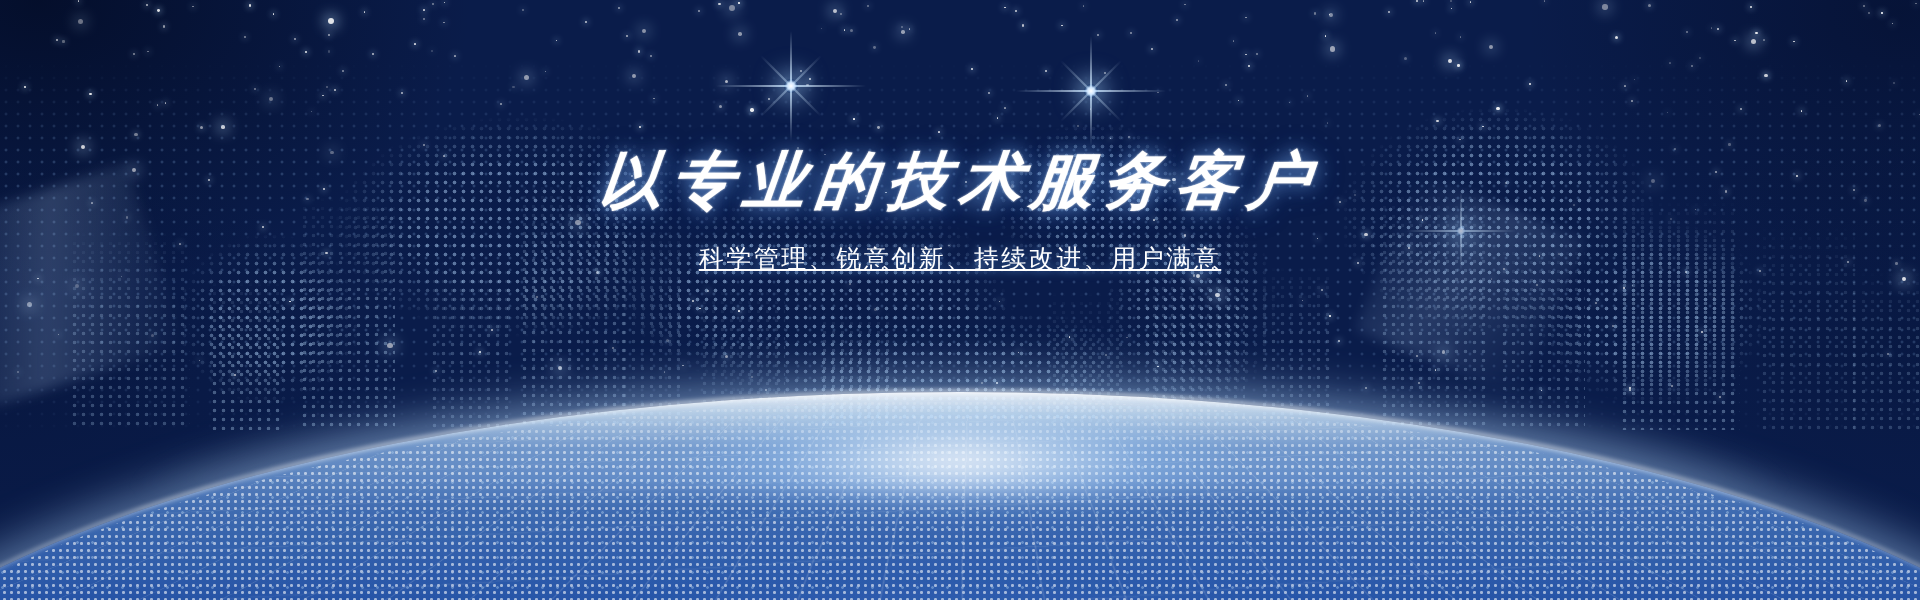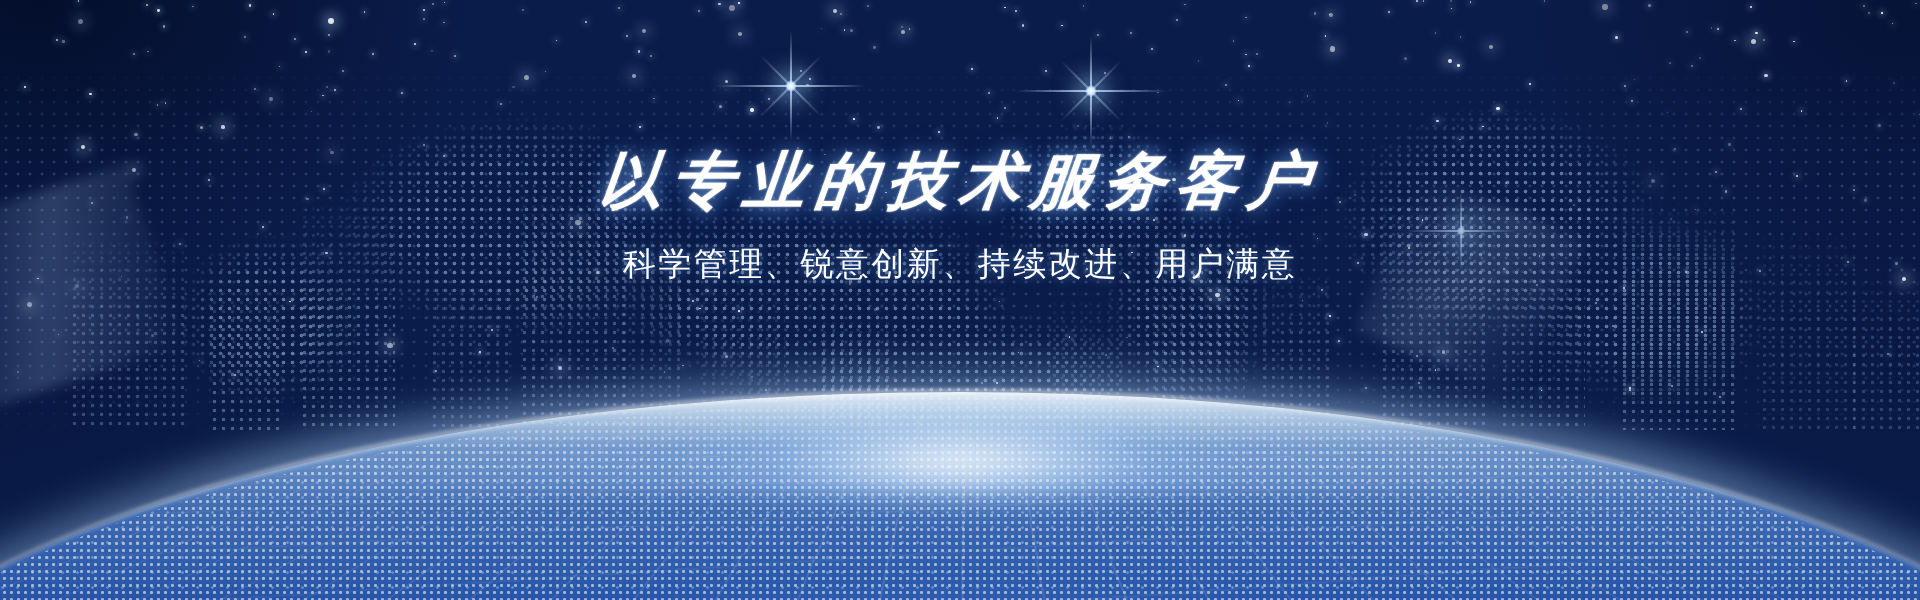--- a/index.html
+++ b/index.html
@@ -217,26 +217,27 @@
     white-space:nowrap;
     text-shadow:
       0 0 2px rgba(255,255,255,.9),
       0 0 18px rgba(150,200,255,.55),
       0 2px 26px rgba(60,120,220,.5);
     transform:skewX(-6deg);
   }
   .subtitle{
     margin-top:30px;
     font-family:"Liberation Sans","DejaVu Sans",sans-serif;
-    font-size:33px;
+    font-size:25px;
     font-weight:400;
     letter-spacing:2.5px;
     color:#ffffff;
     white-space:nowrap;
     text-shadow:0 0 10px rgba(120,180,250,.55), 0 1px 3px rgba(10,40,100,.45);
+    text-decoration:underline;
   }
 </style>
 </head>
 <body>
 
 <div id="banner">
 
   <div class="vignette"></div>
 
   <div class="stars" id="starfield">

